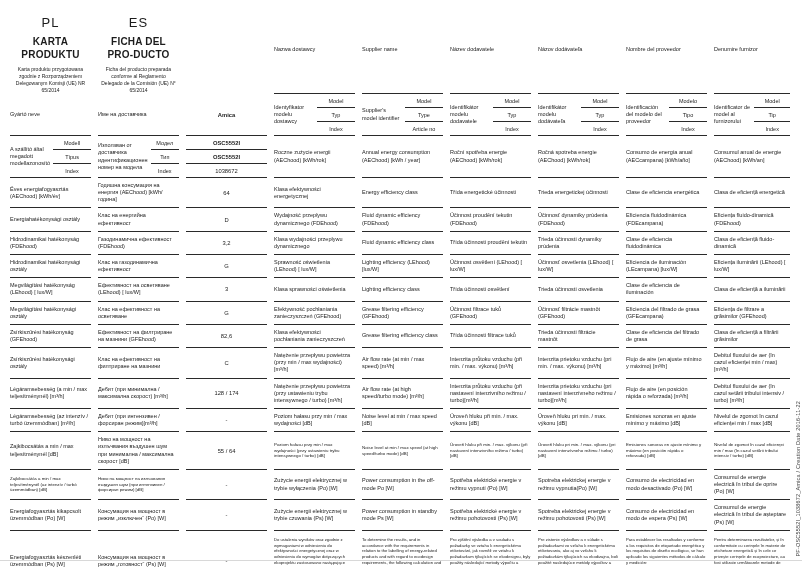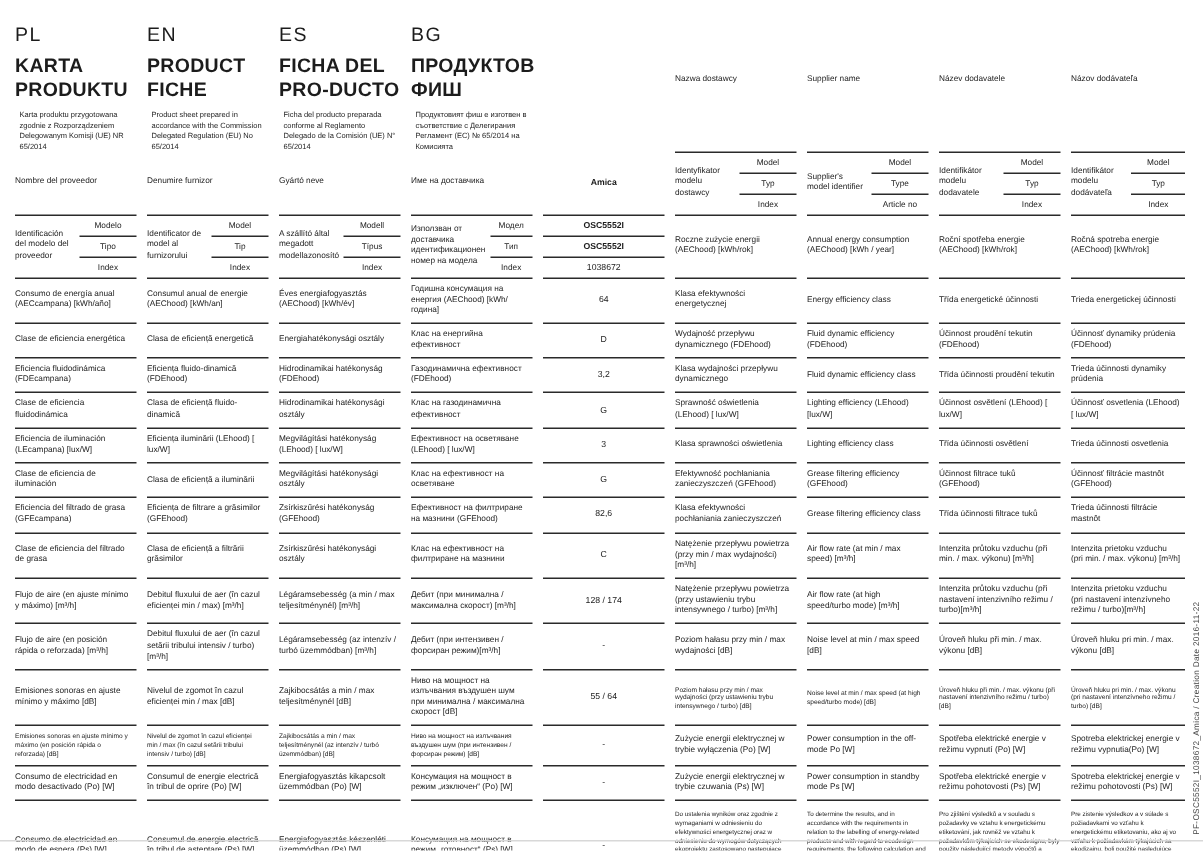--- a/index.html
+++ b/index.html
@@ -9,23 +9,23 @@
     font-family:"Liberation Sans", sans-serif;
     -webkit-font-smoothing:antialiased;
   }
   .page-edge{position:absolute;left:0;right:0;bottom:6px;border-top:1px solid #d8d8d8;}
   .grid{
     position:absolute;left:10px;top:6px;width:780px;
     display:grid;grid-template-columns:repeat(8,1fr) 76px;column-gap:7px;
   }
   .cell{min-width:0;}
   
-  .head{min-height:86px;}
+  .head{text-align:center;min-height:86px;}
   .lang{font-size:13px;margin-top:9px;letter-spacing:1px;}
-  .title{font-size:13px;font-weight:bold;margin-top:6px;line-height:1.25;letter-spacing:.2px;}
+  .title{font-size:10px;font-weight:bold;margin-top:6px;line-height:1.25;letter-spacing:.2px;}
   .intro{font-size:5px;margin-top:5px;line-height:1.4;padding:0 3px;}
   
   .lbl{
     font-size:5.5px;line-height:1.3;padding:4px 3px 4px 0;
     border-bottom:1px solid #2a2a2a;
     display:flex;flex-direction:column;justify-content:center;min-height:14px;
   }
   .tiny{font-size:4.4px;}
   .val{
     font-size:5.8px;text-align:center;border-bottom:1px solid #2a2a2a;
@@ -65,33 +65,23 @@
 </head>
 <body>
 
 <div class="grid" id="grid">
     <div class="cell head">
       <div class="lang">PL</div>
       <div class="title">KARTA PRODUKTU</div>
       <div class="intro">Karta produktu przygotowana zgodnie z Rozporządzeniem Delegowanym Komisji (UE) NR 65/2014</div>
     </div>
     <div class="cell head">
-      <div class="lang">EN</div>
-      <div class="title">PRODUCT FICHE</div>
-      <div class="intro">Product sheet prepared in accordance with the Commission Delegated Regulation (EU) No 65/2014</div>
-    </div>
-    <div class="cell head">
       <div class="lang">ES</div>
       <div class="title">FICHA DEL PRO-DUCTO</div>
       <div class="intro">Ficha del producto preparada conforme al Reglamento Delegado de la Comisión (UE) N° 65/2014</div>
-    </div>
-    <div class="cell head">
-      <div class="lang">BG</div>
-      <div class="title">ПРОДУКТОВ ФИШ</div>
-      <div class="intro">Продуктовият фиш е изготвен в съответствие с Делегирания Регламент (ЕС) № 65/2014 на Комисията</div>
     </div>
     <div class="cell head"></div>
     <div class="cell lbl bb2">Nazwa dostawcy</div>
     <div class="cell lbl bb2">Supplier name</div>
     <div class="cell lbl bb2">Název dodavatele</div>
     <div class="cell lbl bb2">Názov dodávateľa</div>
     <div class="cell lbl bb2">Nombre del proveedor</div>
     <div class="cell lbl bb2">Denumire furnizor</div>
     <div class="cell lbl bb2">Gyártó neve</div>
     <div class="cell lbl bb2">Име на доставчика</div>

